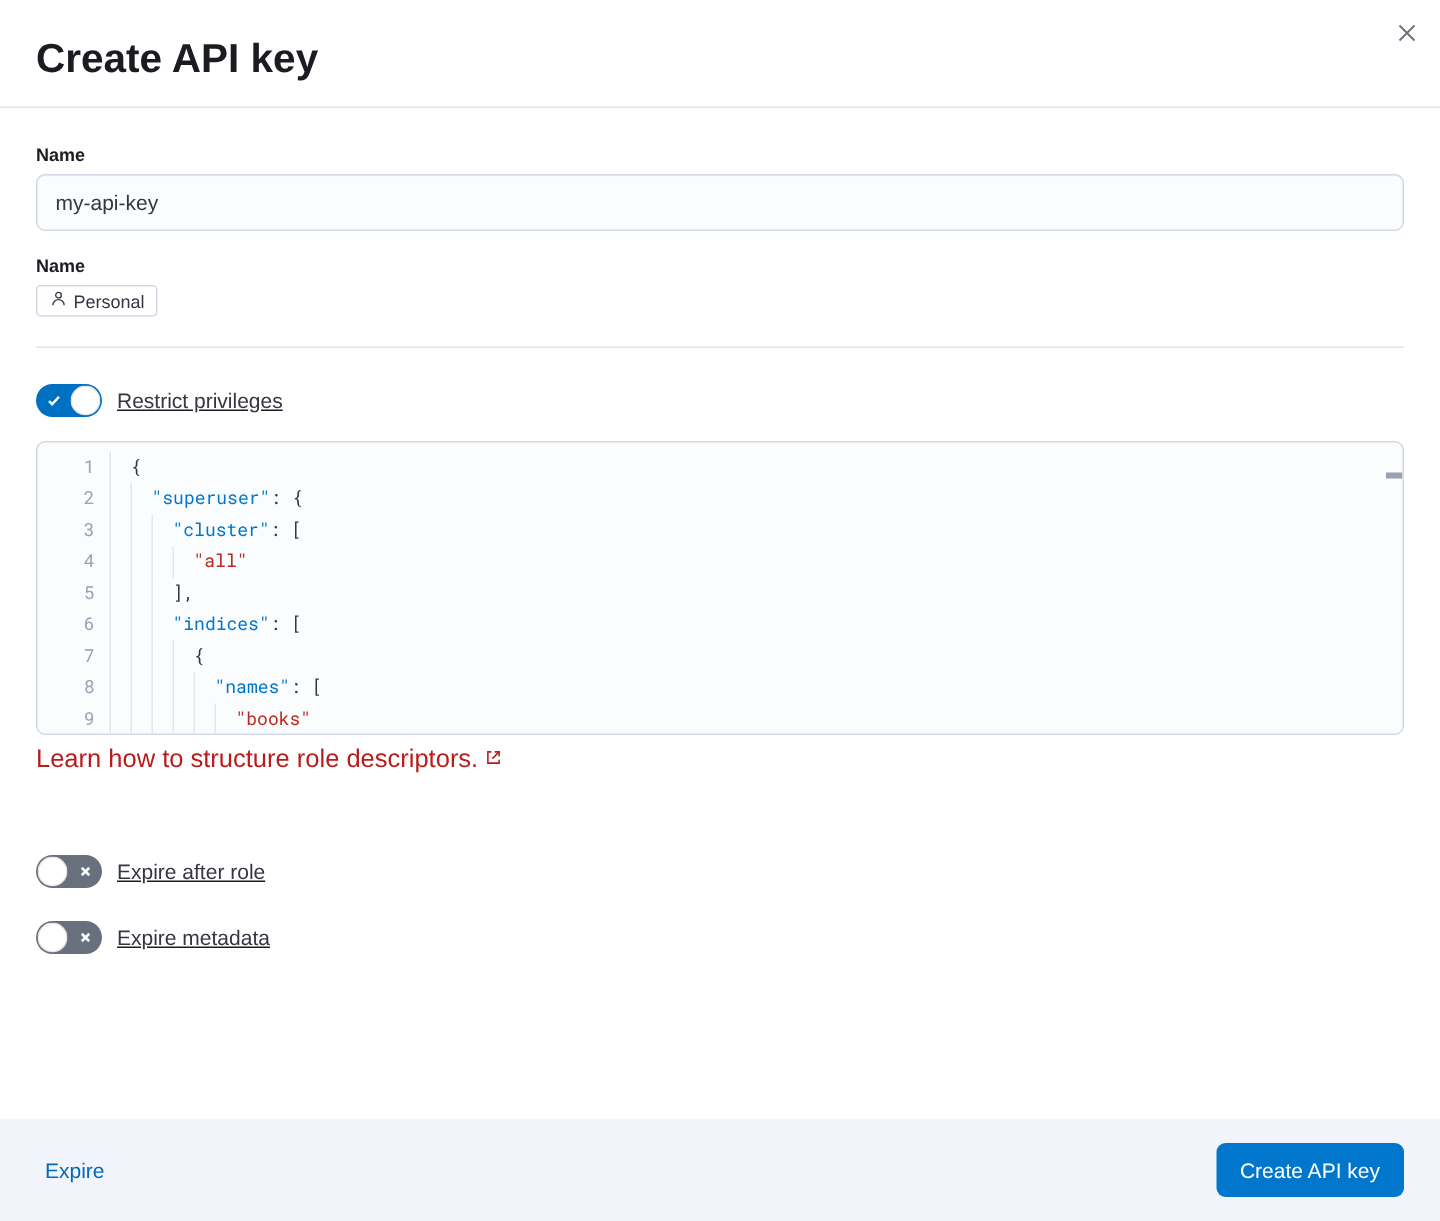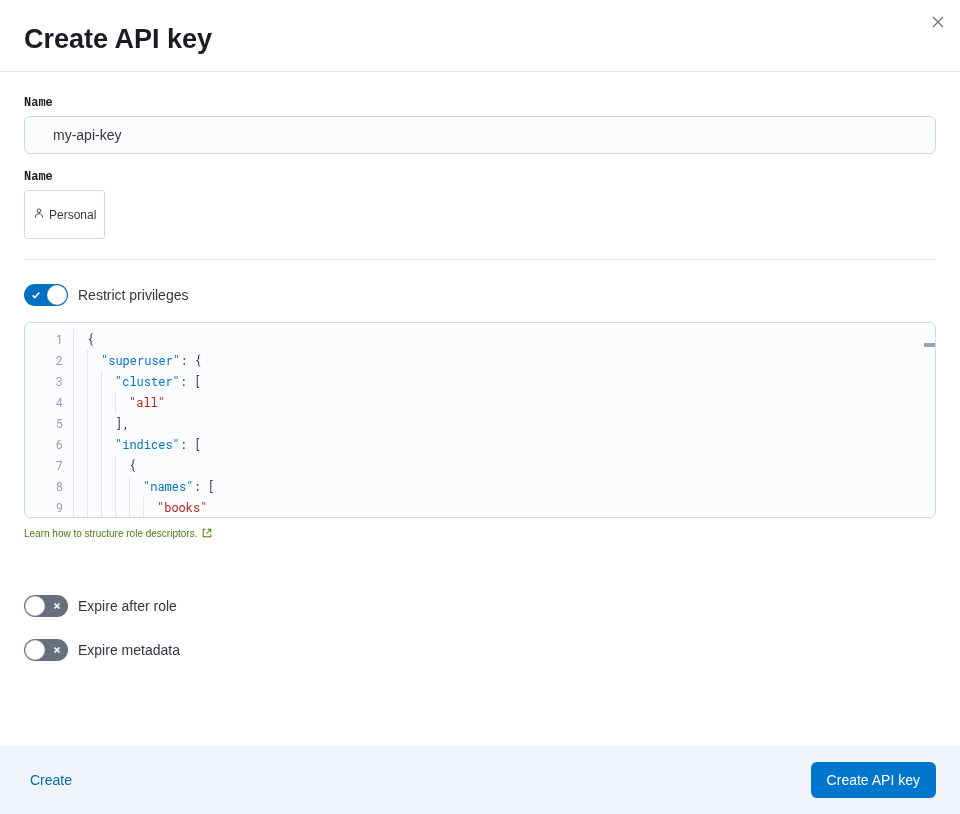--- a/index.html
+++ b/index.html
@@ -41,60 +41,60 @@
     }
     .content {
       padding: 24px;
     }
     .form-label {
       font-size: 12px;
       font-weight: 600;
       color: #1a1c21;
       margin-bottom: 6px;
       display: block;
-      font-family: Liberation Mono, monospace;
     }
     .text-input {
       width: 100%;
-      padding: 10px 28px;
+      padding: 10px 12px;
       font-size: 14px;
       color: #343741;
       background: #fbfcfd;
       border: 1px solid #d3dae6;
       border-radius: 6px;
       box-shadow: 0 1px 1px -1px rgba(0,0,0,0.1) inset;
     }
     .form-row {
       margin-bottom: 16px;
     }
     .badge {
       display: inline-flex;
       align-items: center;
       gap: 4px;
-      padding: 16px 8px;
+      padding: 2px 8px;
       font-size: 12px;
       color: #343741;
       background: #fff;
       border: 1px solid #d3dae6;
       border-radius: 3px;
     }
     .badge svg {
       width: 12px;
       height: 12px;
     }
     .divider {
       border: none;
       border-top: 1px solid #e3e6ef;
       margin: 20px 0 24px 0;
     }
     .switch-row {
       display: flex;
       align-items: center;
       gap: 10px;
       margin-bottom: 16px;
+      text-decoration: underline;
     }
     .switch {
       position: relative;
       width: 44px;
       height: 22px;
       border-radius: 11px;
       cursor: pointer;
       flex-shrink: 0;
     }
     .switch.on {
@@ -202,22 +202,22 @@
       top: 20px;
       width: 11px;
       height: 4px;
       background: #98a2b3;
       border-radius: 0;
     }
     .help-link {
       display: inline-flex;
       align-items: center;
       gap: 4px;
-      color: #4d7c0f;
-      font-size: 10px;
+      color: #b91c1c;
+      font-size: 17px;
       text-decoration: none;
       margin-bottom: 24px;
     }
     .help-link svg {
       width: 12px;
       height: 12px;
     }
     .switch-group-bottom .switch-row {
       margin-bottom: 22px;
     }
@@ -361,15 +361,15 @@
           </svg>
         </span>
       </div>
       <span class="switch-label">Expire metadata</span>
     </div>
   </div>
 
 </div>
 
 <div class="footer">
-  <button class="btn-text">Create</button>
+  <button class="btn-text">Expire</button>
   <button class="btn-primary">Create API key</button>
 </div>
 
 </body></html>

